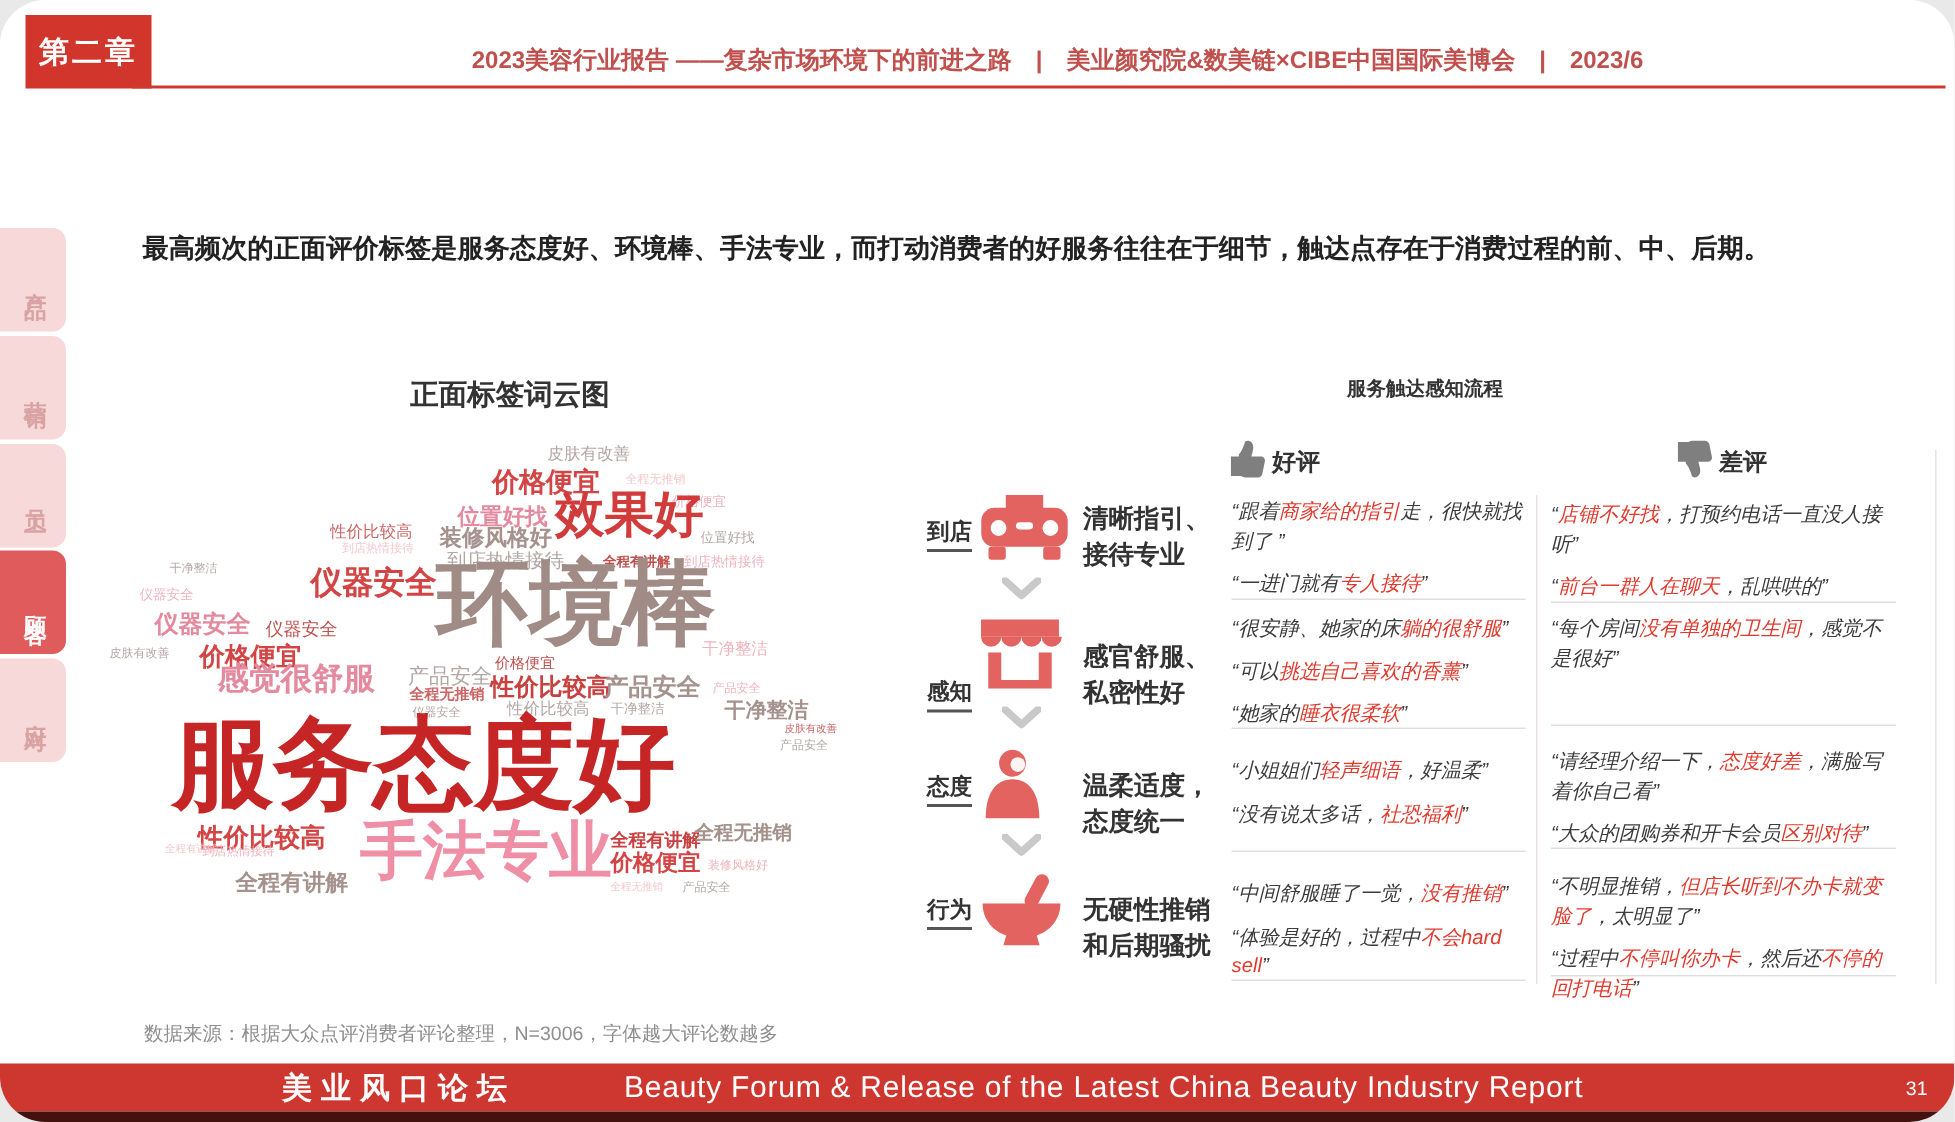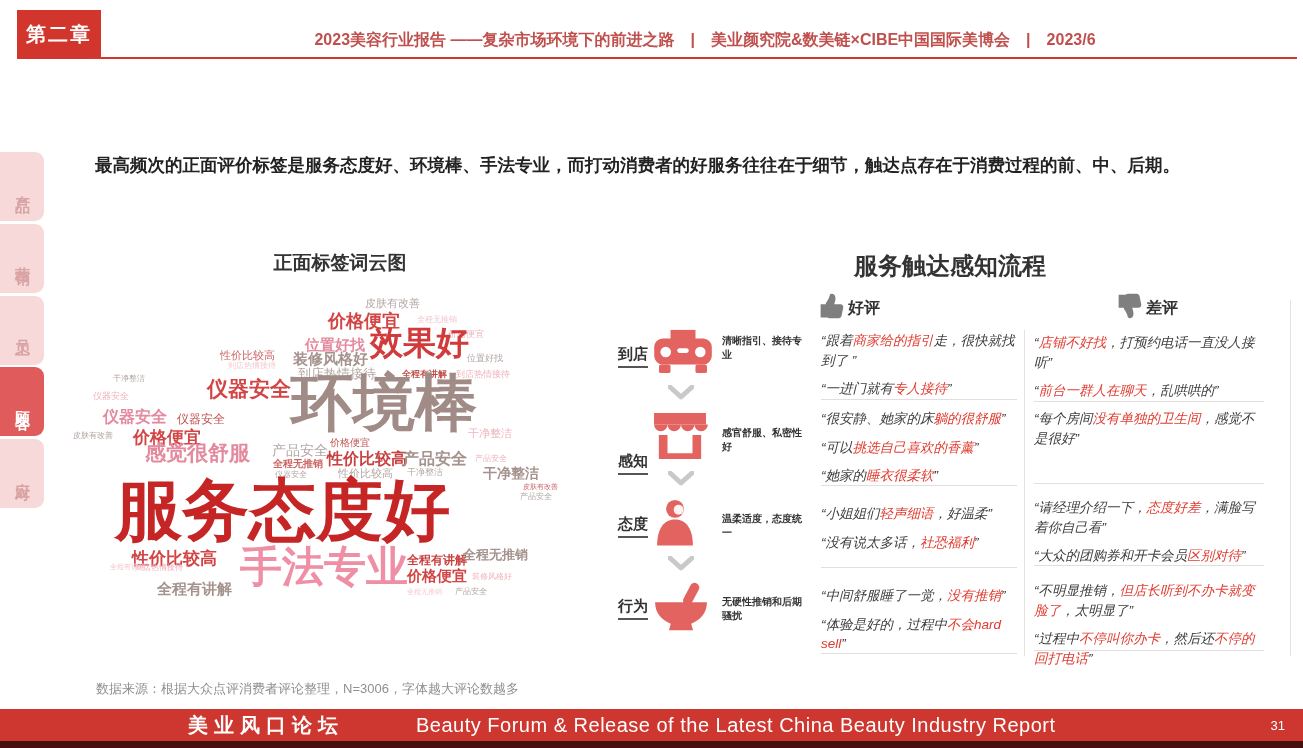--- a/index.html
+++ b/index.html
@@ -1,38 +1,38 @@
 <!DOCTYPE html>
 <html><head>
 <meta charset="utf-8">
 <style>
   html,body{margin:0;padding:0;background:#e9e9e9;font-family:"Liberation Sans","DejaVu Sans",sans-serif;}
-  #page{position:relative;width:1303px;height:748px;background:#fff;overflow:hidden;margin:0 auto;}
+  #page{position:relative;width:1303px;height:748px;background:#fff;overflow:hidden;margin:0 auto;border-radius:30px;}
   .abs{position:absolute;}
   
   #chapter-badge{left:17px;top:10px;width:84px;height:49px;background:#d2352b;color:#fff;
     font-size:20px;font-weight:700;display:flex;align-items:center;justify-content:center;letter-spacing:2px;}
   #header-line{left:110px;top:30px;width:1190px;text-align:center;font-size:16px;color:#c0504d;font-weight:700;}
   #header-rule{left:88px;top:57px;width:1209px;height:2px;background:#cf3a30;}
   #page-title{left:93px;top:90px;font-size:34px;font-weight:700;color:#111;letter-spacing:1px;}
   #page-subtitle{left:95px;top:152px;width:1145px;font-size:17.5px;font-weight:600;color:#222;line-height:1.55;}
   
   .stab{position:absolute;left:0;width:44px;height:69px;border-radius:0 9px 9px 0;background:#f7d9d9;
     color:#d9a3a3;font-size:15px;font-weight:700;writing-mode:vertical-rl;letter-spacing:4px;
     display:flex;align-items:center;justify-content:center;}
   .stab.active{background:#e05c5c;color:#fff;}
   
   #cloud-title{left:240px;top:250px;width:200px;text-align:center;font-size:19px;font-weight:700;color:#333;}
   #cloud{left:65px;top:282px;width:560px;height:370px;}
   .cw{position:absolute;white-space:nowrap;line-height:1;}
   
-  #flow-title{left:840px;top:250px;width:220px;text-align:center;font-size:24px;font-weight:700;color:#333;}
+  #flow-title{left:840px;top:250px;width:220px;text-align:center;font-size:13px;font-weight:700;color:#333;}
   .colhead{display:flex;align-items:center;gap:2px;font-size:16px;font-weight:700;color:#333;}
   .stage{font-size:15px;font-weight:700;color:#333;border-bottom:2px solid #555;padding-bottom:2px;}
-  .desc{font-size:10px;font-weight:600;color:#333;line-height:1.4;}
+  .desc{font-size:17px;font-weight:600;color:#333;line-height:1.4;}
   .qcol p{margin:0 0 9px 0;font-size:13.5px;line-height:1.45;color:#3c3c3c;font-style:italic;}
   .qcol .hl{color:#e03a2e;}
   .sep{position:absolute;height:1px;background:#e3dede;}
   .vline{position:absolute;width:1px;background:#e6e2e2;}
   
   #source-note{left:96px;top:680px;font-size:13px;color:#8f8f8f;}
   #footer-bar{left:0;top:709px;width:1303px;height:32px;background:#ce372f;color:#fff;display:flex;align-items:center;}
   #footer-left{margin-left:188px;font-size:20px;font-weight:700;letter-spacing:6px;}
   #footer-center{margin-left:72px;font-size:20px;letter-spacing:0.5px;}
   #footer-page{margin-left:auto;margin-right:18px;font-size:13px;}

